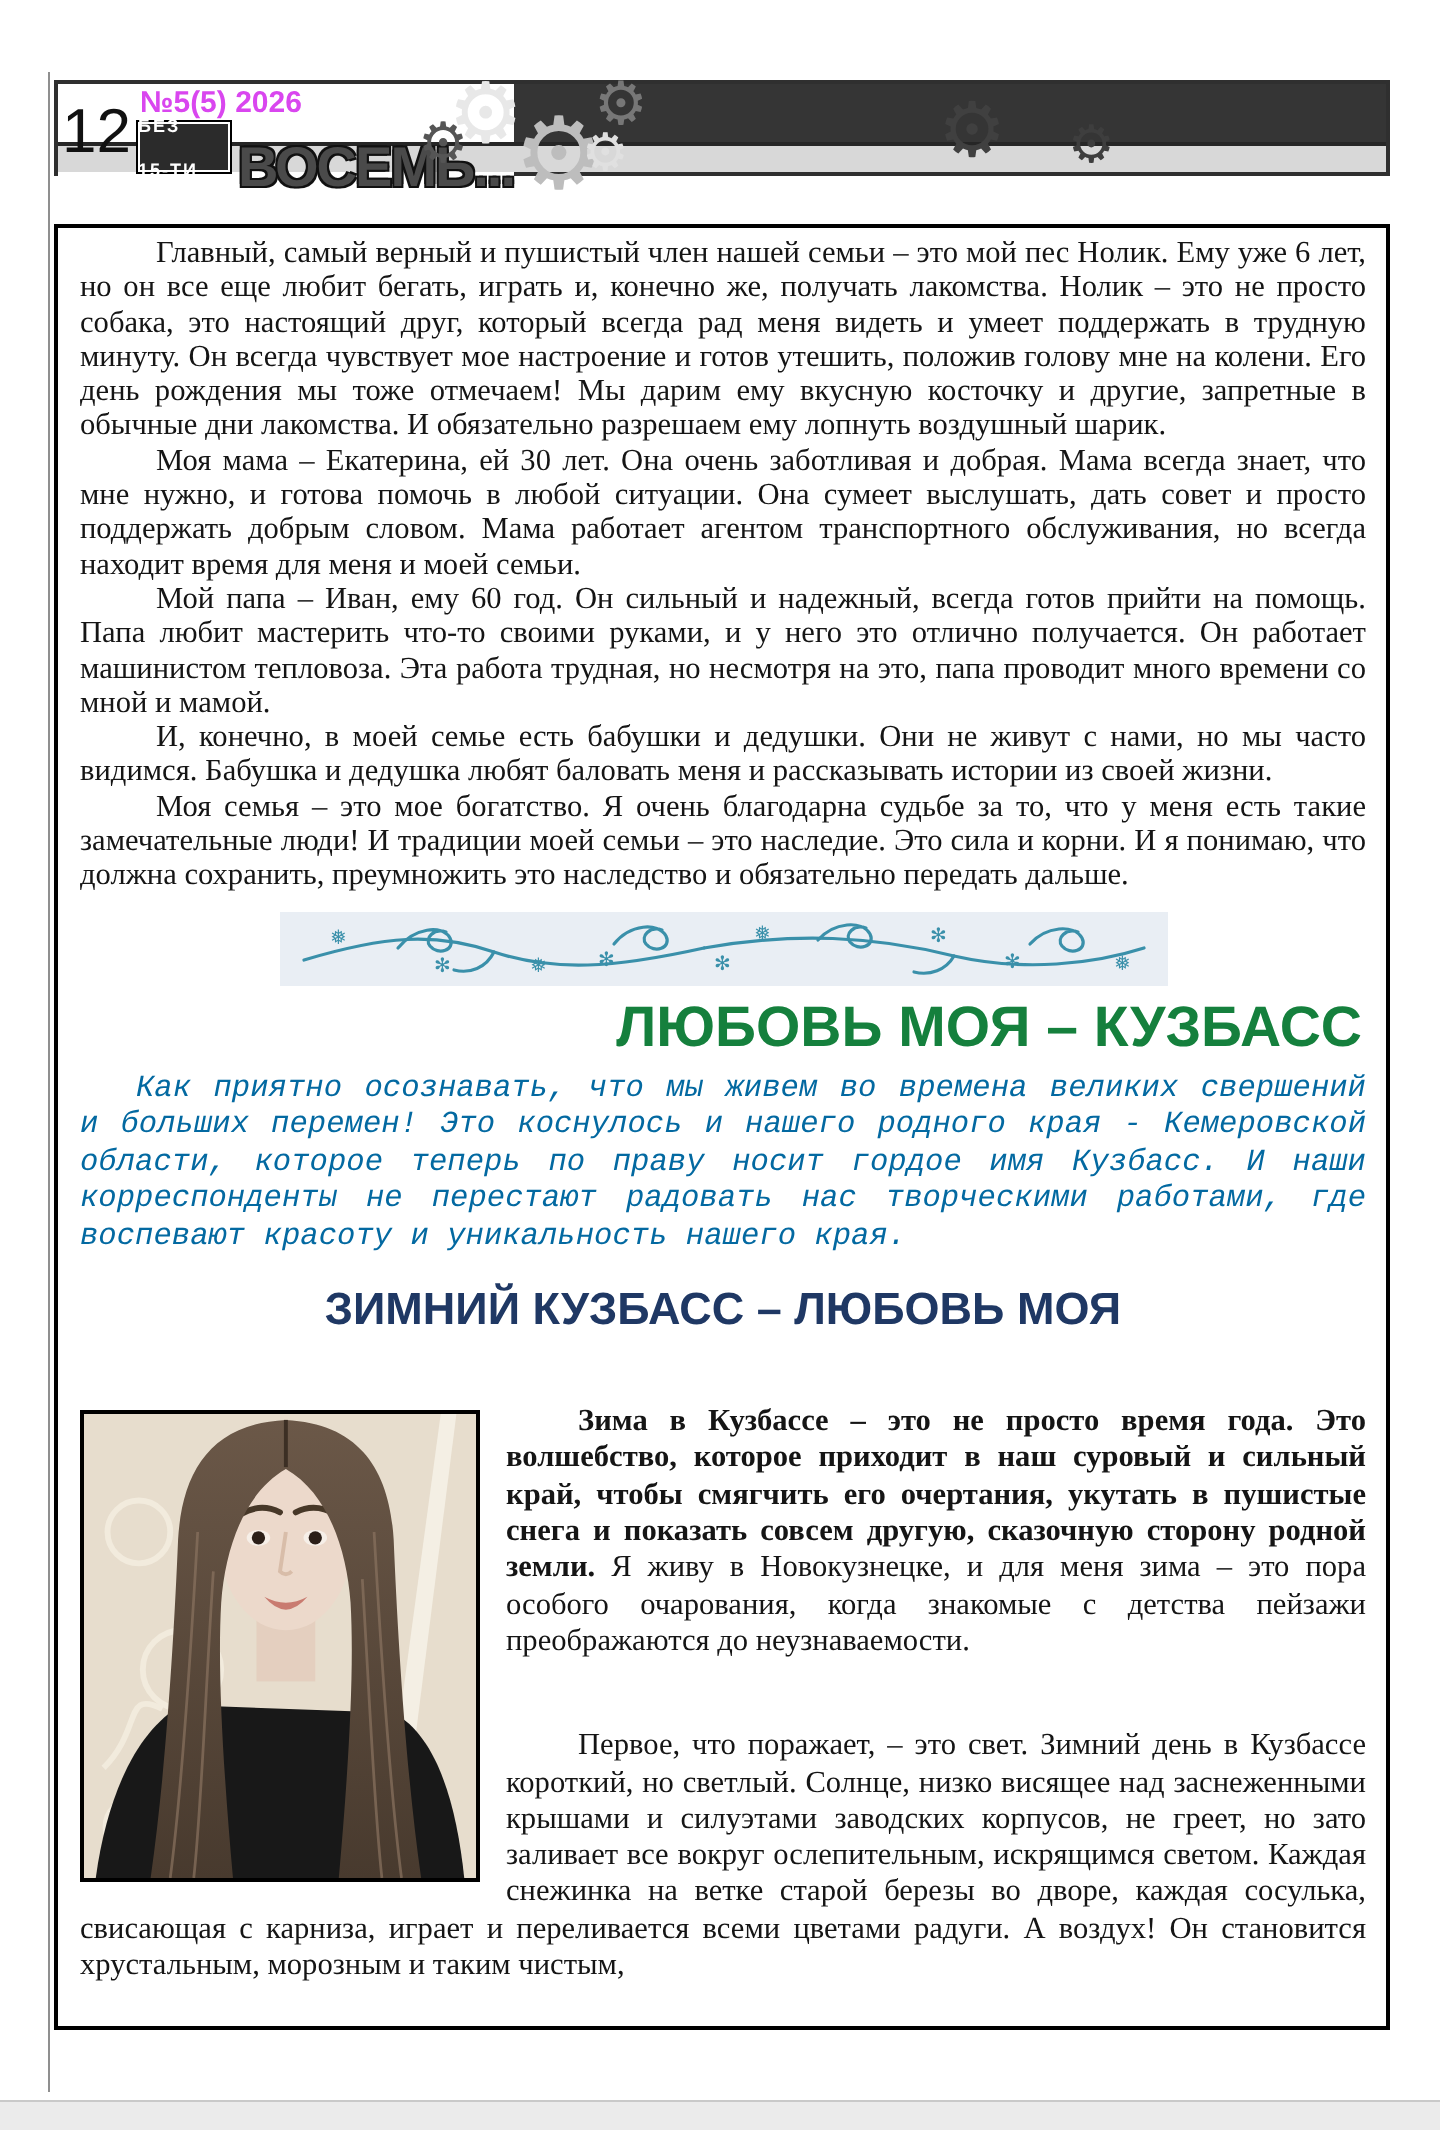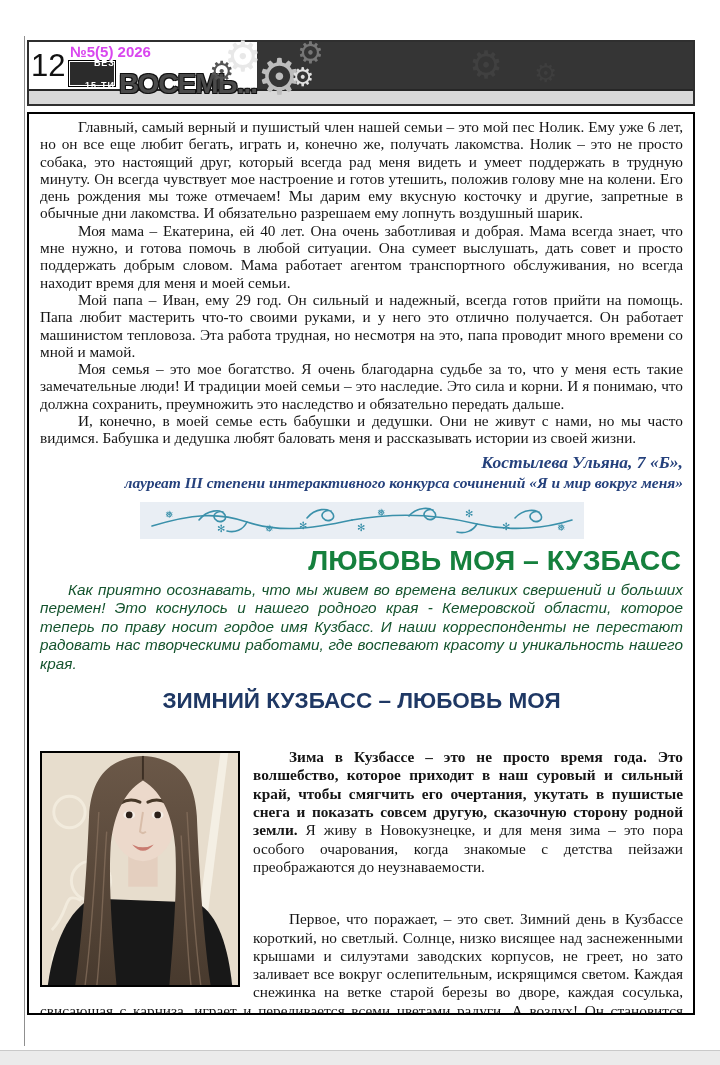--- a/index.html
+++ b/index.html
@@ -4,32 +4,32 @@
 <style>
   * { margin:0; padding:0; box-sizing:border-box; }
   html,body { width:720px; height:1065px; background:#fff; overflow:hidden; }
   body { position:relative; font-family:"Liberation Serif", serif; color:#151515; }
 
   
   .page-edge { position:absolute; left:24px; top:36px; width:1px; height:1010px;
                background:#8f8f8f; }
 
   
-  .masthead { position:absolute; left:27px; top:40px; width:668px; height:66px;
+  .masthead { position:absolute; left:27px; top:40px; width:668px; height:48px;
               border:2px solid #2f2f2f; background:#353535;padding-left:16px; }
   .mast-white { position:absolute; left:0; top:0; width:228px; height:47px; background:#ffffff; }
   .mast-strip { position:absolute; left:0; bottom:0; width:100%; height:15px;
                 background:#d8d8d8; border-top:2px solid #262626; }
   .page-num { position:absolute; left:2px; top:6px; font-family:"Liberation Sans",sans-serif;
               font-size:31px; color:#111; z-index:5; }
   .issue { position:absolute; left:41px; top:1px; font-family:"Liberation Sans",sans-serif;
            font-weight:bold; font-size:15px; color:#d946ef; z-index:5; }
   .logo-box { position:absolute; left:39px; top:18px; width:48px; height:27px;
               background:#2b2b2b; border:1px solid #000; box-shadow:inset 0 0 0 1px #fff;
-              display:flex; flex-direction:column; align-items:flex-end; justify-content:center;
+              display:flex; flex-direction:column; align-items:flex-start; justify-content:center;
               z-index:5;gap:12px; }
   .logo-box span { font-family:"Liberation Sans",sans-serif; font-weight:bold;
                    font-size:9px; line-height:10px; color:#fff; letter-spacing:1px; }
   .logo-title { position:absolute; left:90px; top:13px; font-family:"Liberation Sans",sans-serif;
                 font-weight:bold; font-size:28px; letter-spacing:-1px; color:#4a4a4a;
                 text-shadow:-1px -1px 0 #111, 1px -1px 0 #111, -1px 1px 0 #111, 1px 1px 0 #111;
                 z-index:5;margin-top:13px; }
   .gear { position:absolute; font-family:"DejaVu Sans",sans-serif; line-height:1; z-index:6; }
   .g1 { left:195px; top:-6px;  font-size:42px; color:#e8e8e8; }
   .g2 { left:228px; top:10px;  font-size:50px; color:#bdbdbd; }
@@ -48,23 +48,23 @@
   .sig1 { font-size:17.5px; font-weight:bold; font-style:italic; line-height:22px; }
   .sig2 { font-size:15.5px; font-weight:bold; font-style:italic; line-height:20px; }
 
   .ornament { width:444px; height:37px; margin:9px auto 5px auto; background:#e9eef4;
               display:flex; align-items:center; justify-content:center; }
   .ornament svg { display:block; }
 
   .red-heading { font-family:"Liberation Sans",sans-serif; font-weight:bold;
                  font-size:28.5px; line-height:32px; color:#15803d; text-align:right;
                  padding-right:2px; margin-top:2px; }
-  .intro { font-family:Liberation Sans, sans-serif; font-style:italic;
+  .intro { font-family:Liberation Mono, monospace; font-style:italic;
            font-size:15.3px; line-height:18.5px; text-align:justify; text-indent:28px;
-           margin-top:5px; color:#14532d; }
+           margin-top:5px; color:#0369a1; }
   .blue-heading { font-family:"Liberation Sans",sans-serif; font-weight:bold;
                   font-size:22.5px; line-height:27px; color:#1f3864; text-align:center;
                   margin:14px 0 30px 0; }
 
   .winter { }
   .photo-fig { float:left; width:200px; height:236px; border:2px solid #000;
                margin:3px 13px 0 0; }
   .photo-fig svg { display:block; width:100%; height:100%; }
   .winter-p { font-size:15.3px; line-height:18.3px; text-align:justify; text-indent:36px;margin-top:34px; }
   .winter-p b { font-weight:bold; }
@@ -93,29 +93,25 @@
   <span class="gear g4">⚙</span>
   <span class="gear g5">⚙</span>
   <span class="gear g6">⚙</span>
   <span class="gear g7">⚙</span>
   <div class="mast-strip"></div>
 </header>
 
 <main class="content-box">
 
   <p class="body-p">Главный, самый верный и пушистый член нашей семьи – это мой пес Нолик. Ему уже 6 лет, но он все еще любит бегать, играть и, конечно же, получать лакомства. Нолик – это не просто собака, это настоящий друг, который всегда рад меня видеть и умеет поддержать в трудную минуту. Он всегда чувствует мое настроение и готов утешить, положив голову мне на колени. Его день рождения мы тоже отмечаем! Мы дарим ему вкусную косточку и другие, запретные в обычные дни лакомства. И обязательно разрешаем ему лопнуть воздушный шарик.</p>
-  <p class="body-p">Моя мама – Екатерина, ей 40 лет. Она очень заботливая и добрая. Мама всегда знает, что мне нужно, и готова помочь в любой ситуации. Она сумеет выслушать, дать совет и просто поддержать добрым словом. Мама работает агентом транспортного обслуживания, но всегда находит время для меня и моей семьи.</p>
-  <p class="body-p">Мой папа – Иван, ему 29 год. Он сильный и надежный, всегда готов прийти на помощь. Папа любит мастерить что-то своими руками, и у него это отлично получается. Он работает машинистом тепловоза. Эта работа трудная, но несмотря на это, папа проводит много времени со мной и мамой.</p>
+  <p class="body-p">Моя мама – Екатерина, ей 30 лет. Она очень заботливая и добрая. Мама всегда знает, что мне нужно, и готова помочь в любой ситуации. Она сумеет выслушать, дать совет и просто поддержать добрым словом. Мама работает агентом транспортного обслуживания, но всегда находит время для меня и моей семьи.</p>
+  <p class="body-p">Мой папа – Иван, ему 60 год. Он сильный и надежный, всегда готов прийти на помощь. Папа любит мастерить что-то своими руками, и у него это отлично получается. Он работает машинистом тепловоза. Эта работа трудная, но несмотря на это, папа проводит много времени со мной и мамой.</p>
+  <p class="body-p">И, конечно, в моей семье есть бабушки и дедушки. Они не живут с нами, но мы часто видимся. Бабушка и дедушка любят баловать меня и рассказывать истории из своей жизни.</p>
   <p class="body-p">Моя семья – это мое богатство. Я очень благодарна судьбе за то, что у меня есть такие замечательные люди! И традиции моей семьи – это наследие. Это сила и корни. И я понимаю, что должна сохранить, преумножить это наследство и обязательно передать дальше.</p>
-  <p class="body-p">И, конечно, в моей семье есть бабушки и дедушки. Они не живут с нами, но мы часто видимся. Бабушка и дедушка любят баловать меня и рассказывать истории из своей жизни.</p>
 
-  <div class="signature">
-    <div class="sig1">Костылева Ульяна, 7 «Б»,</div>
-    <div class="sig2">лауреат III степени интерактивного конкурса сочинений «Я и мир вокруг меня»</div>
-  </div>
 
   <div class="ornament">
     <svg width="430" height="33" viewBox="0 0 430 33">
       <g stroke="#3a90aa" fill="none" stroke-width="1.6" stroke-linecap="round">
         <path d="M5 22 C45 10 70 8 100 18 C130 28 160 26 205 16"></path>
         <path d="M205 16 C250 8 290 10 330 20 C365 28 400 24 425 16"></path>
         <path d="M52 16 C60 6 74 4 78 11 C81 17 72 20 68 15 C65 11 70 6 76 8"></path>
         <path d="M160 14 C168 4 182 3 186 10 C189 16 180 19 176 14 C173 10 178 5 184 7"></path>
         <path d="M262 12 C270 3 284 2 288 9 C291 15 282 18 278 13 C275 9 280 4 286 6"></path>
         <path d="M368 14 C376 5 390 4 394 11 C397 17 388 20 384 15 C381 11 386 6 392 8"></path>

